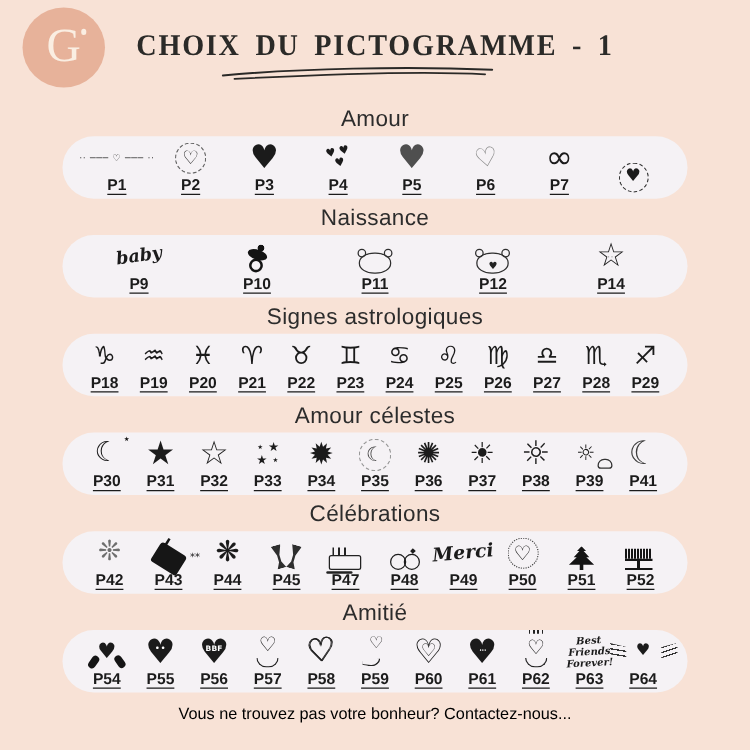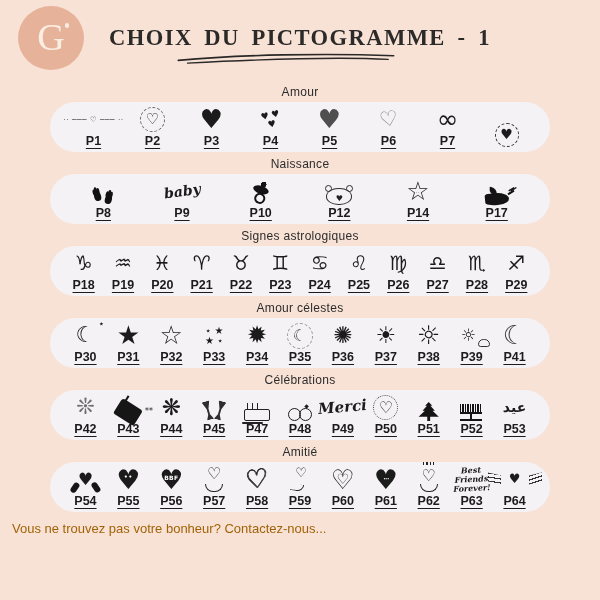--- a/index.html
+++ b/index.html
@@ -28,21 +28,21 @@
     font-family:"Liberation Serif",serif;font-weight:bold;
     font-size:24px;letter-spacing:1.5px;word-spacing:5px;
     transform:scaleX(.94);color:#2b2a28;
   }
   .flourish{display:block;margin:1px auto 0;width:238px;height:13px;transform:translateX(-14px);}
 
   
   .section{margin-bottom:5px;}
   .section-title{
     margin:5px 0 3px;text-align:center;font-weight:normal;
-    font-size:12px;letter-spacing:.3px;color:#2c2c2c;
+    font-size:18px;letter-spacing:.3px;color:#2c2c2c;
   }
   .pill{
     width:500px;height:50px;margin:0 auto;border-radius:26px;
     background:var(--pill,#f5f2f5);
     display:flex;align-items:stretch;padding:0 14px;box-sizing:border-box;
   }
   .item{
     flex:1;display:flex;flex-direction:column;align-items:center;
     justify-content:flex-end;padding-bottom:3px;min-width:0;
   }
@@ -190,21 +190,21 @@
   .i-hands-raising-heart::before{content:"";position:absolute;top:0;left:50%;transform:translateX(-50%);
     width:12px;height:3px;background:repeating-linear-gradient(90deg,#222 0 1.2px,transparent 1.2px 3.4px);}
   .i-bff-script{font-family:"DejaVu Serif",serif;font-style:italic;font-weight:bold;font-size:8px;line-height:1.15;transform:rotate(-3deg);}
   .i-whiskers-heart{font-size:13px;padding:0 15px;}
   .i-whiskers-heart::before,.i-whiskers-heart::after{content:"";position:absolute;top:8px;width:13px;height:9px;
     background:repeating-linear-gradient(175deg,#333 0 1.1px,transparent 1.1px 4px);}
   .i-whiskers-heart::before{left:0;transform:skewY(14deg);}
   .i-whiskers-heart::after{right:0;transform:skewY(-14deg);}
 
   
-  .footer{margin:9px 12px 0;text-align:left;font-size:13px;color:#a16207;}
+  .footer{margin:9px 0 0;text-align:center;font-size:13px;color:#000000;}
 </style>
 </head>
 <body style="--bg: #f8e2d6; --pill: #f5f2f5; --logo: #e7b29a;">
 
 <div class="page">
   <header>
     <div class="logo">
       <span class="logo-g">G</span>
       <span class="logo-dot"></span>
     </div>
@@ -258,53 +258,49 @@
   <div class="item">
     <span class="icn i-heart-sunburst">♥</span>
     <span class="plabel"></span>
   </div>
 </div>
   </section>
 
   <section class="section">
     <h2 class="section-title">Naissance</h2>
     <div class="pill">
-  <div class="item">
-    <span class="icn i-baby-footprints"></span>
-    <span class="plabel">P8</span>
-  </div>
 
   <div class="item">
     <span class="icn i-baby-script">baby</span>
     <span class="plabel">P9</span>
   </div>
 
   <div class="item">
     <span class="icn i-pacifier"></span>
     <span class="plabel">P10</span>
   </div>
 
+  <div class="item">
+    <span class="icn i-teddy-bear"></span>
+    <span class="plabel">P11</span>
+  </div>
 
   <div class="item">
     <span class="icn i-teddy-bear-heart"><span class="ov">♥</span></span>
     <span class="plabel">P12</span>
   </div>
 
 
   <div class="item">
     <span class="icn i-star-face">☆<span class="ov">··</span></span>
     <span class="plabel">P14</span>
   </div>
 
 
 
-  <div class="item">
-    <span class="icn i-dove"></span>
-    <span class="plabel">P17</span>
-  </div>
 </div>
   </section>
 
   <section class="section">
     <h2 class="section-title">Signes astrologiques</h2>
     <div class="pill">
   <div class="item">
     <span class="icn i-capricorn">♑</span>
     <span class="plabel">P18</span>
   </div>
@@ -475,24 +471,20 @@
   <div class="item">
     <span class="icn i-christmas-tree"></span>
     <span class="plabel">P51</span>
   </div>
 
   <div class="item">
     <span class="icn i-menorah"></span>
     <span class="plabel">P52</span>
   </div>
 
-  <div class="item">
-    <span class="icn i-eid-calligraphy">عيد</span>
-    <span class="plabel">P53</span>
-  </div>
 </div>
   </section>
 
   <section class="section">
     <h2 class="section-title">Amitié</h2>
     <div class="pill">
   <div class="item">
     <span class="icn i-hands-heart">♥</span>
     <span class="plabel">P54</span>
   </div>

